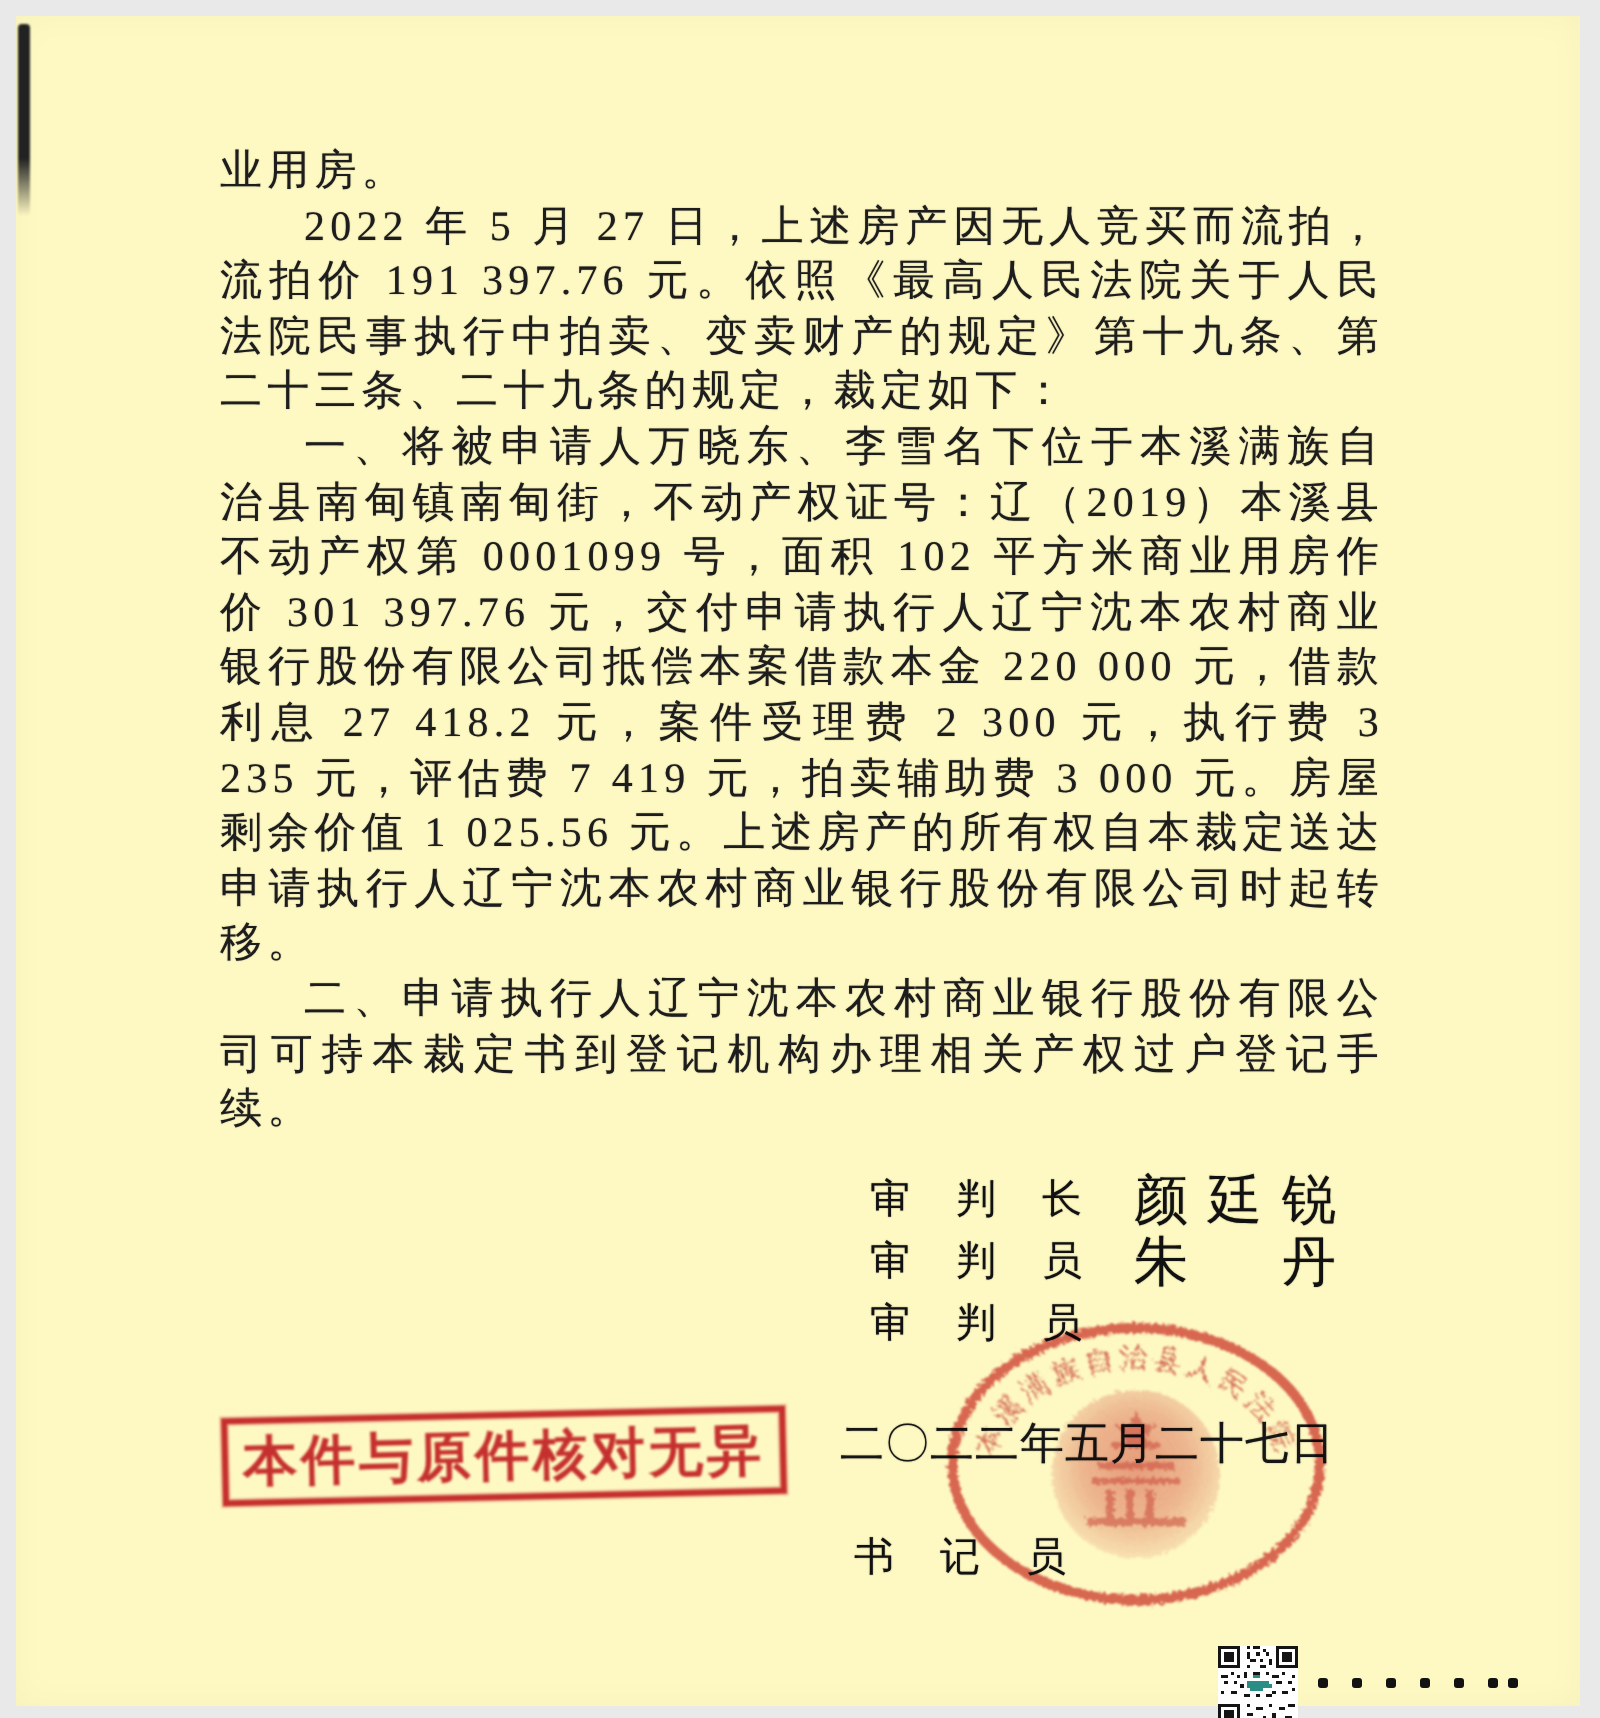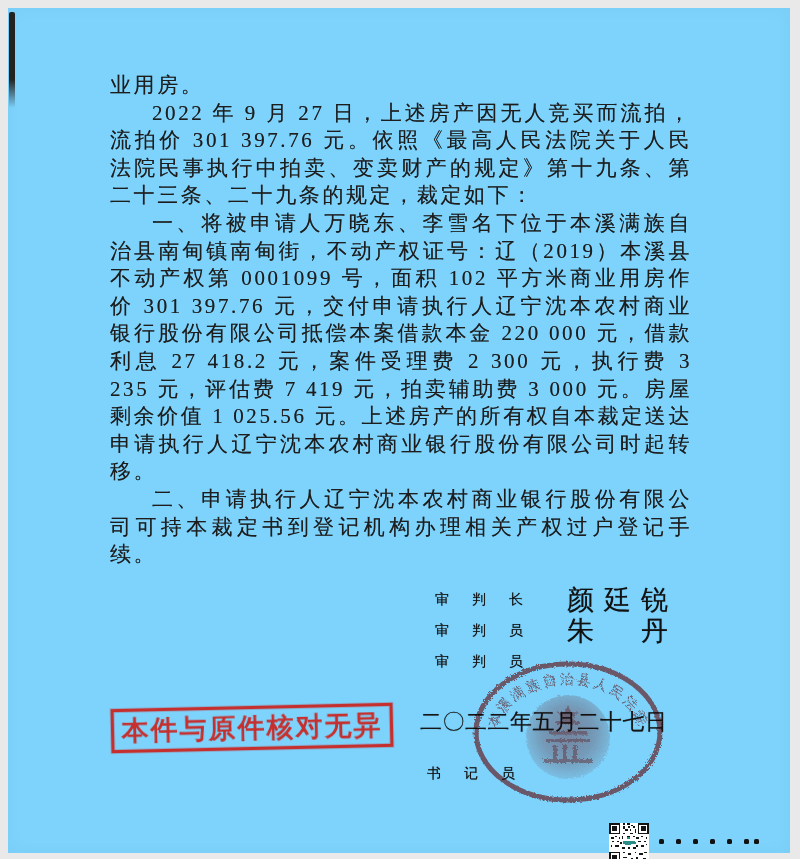--- a/index.html
+++ b/index.html
@@ -6,21 +6,21 @@
   .canvas{
     position:relative;
     width:800px;height:859px;
     background:#e9e9e9;
     overflow:hidden;
     font-family:"Liberation Serif","DejaVu Serif",serif;
   }
   .page{
     position:absolute;
     left:8px;top:8px;right:10px;bottom:6px;
-    background:#7dd3fc;
+    background:#fef9c3;
     box-shadow:inset 0 0 18px rgba(0,0,0,0.03);
   }
   .scan-mark{
     position:absolute;left:1px;top:4px;width:6px;height:96px;
     background:linear-gradient(#222 0 70%, rgba(34,34,34,0));
     filter:blur(0.6px);
     border-radius:2px;
   }
   .body-text{
     position:absolute;left:102px;top:64px;width:582px;
@@ -30,21 +30,21 @@
     text-shadow:0 0 0.6px rgba(30,30,30,0.55);
   }
   .body-text p{margin:0;text-indent:2em;}
   .body-text p.no-indent{text-indent:0;}
   .sig-block{
     position:absolute;left:427px;top:576px;color:#111;
     text-shadow:0 0 0.7px rgba(20,20,20,0.6);
   }
   .sig-row{height:31px;display:flex;align-items:center;}
   .sig-role{
-    font-size:14px;letter-spacing:23px;display:inline-block;
+    font-size:20px;letter-spacing:23px;display:inline-block;
     width:132px;white-space:nowrap;
   }
   .sig-name{
     font-size:27px;font-weight:normal;letter-spacing:10px;
     white-space:pre;display:inline-block;
   }
   .date-line{
     position:absolute;left:412px;top:699px;
     font-size:22px;letter-spacing:0.5px;color:#161616;
     text-shadow:0 0 0.7px rgba(20,20,20,0.6);
@@ -75,21 +75,21 @@
 </head>
 <body>
 
 <div class="canvas">
   <div class="page">
 
     <div class="scan-mark"></div>
 
     <div class="body-text">
       <p class="no-indent">业用房。</p>
-      <p>2022 年 9 月 27 日，上述房产因无人竞买而流拍，流拍价 301 397.76 元。依照《最高人民法院关于人民法院民事执行中拍卖、变卖财产的规定》第十九条、第二十三条、二十九条的规定，裁定如下：</p>
+      <p>2022 年 5 月 27 日，上述房产因无人竞买而流拍，流拍价 191 397.76 元。依照《最高人民法院关于人民法院民事执行中拍卖、变卖财产的规定》第十九条、第二十三条、二十九条的规定，裁定如下：</p>
       <p>一、将被申请人万晓东、李雪名下位于本溪满族自治县南甸镇南甸街，不动产权证号：辽（2019）本溪县不动产权第 0001099 号，面积 102 平方米商业用房作价 301 397.76 元，交付申请执行人辽宁沈本农村商业银行股份有限公司抵偿本案借款本金 220 000 元，借款利息 27 418.2 元，案件受理费 2 300 元，执行费 3 235 元，评估费 7 419 元，拍卖辅助费 3 000 元。房屋剩余价值 1 025.56 元。上述房产的所有权自本裁定送达申请执行人辽宁沈本农村商业银行股份有限公司时起转移。</p>
       <p>二、申请执行人辽宁沈本农村商业银行股份有限公司可持本裁定书到登记机构办理相关产权过户登记手续。</p>
     </div>
 
     <div class="sig-block">
       <div class="sig-row">
         <span class="sig-role">审判长</span>
         <span class="sig-name">颜廷锐</span>
       </div>
       <div class="sig-row">

